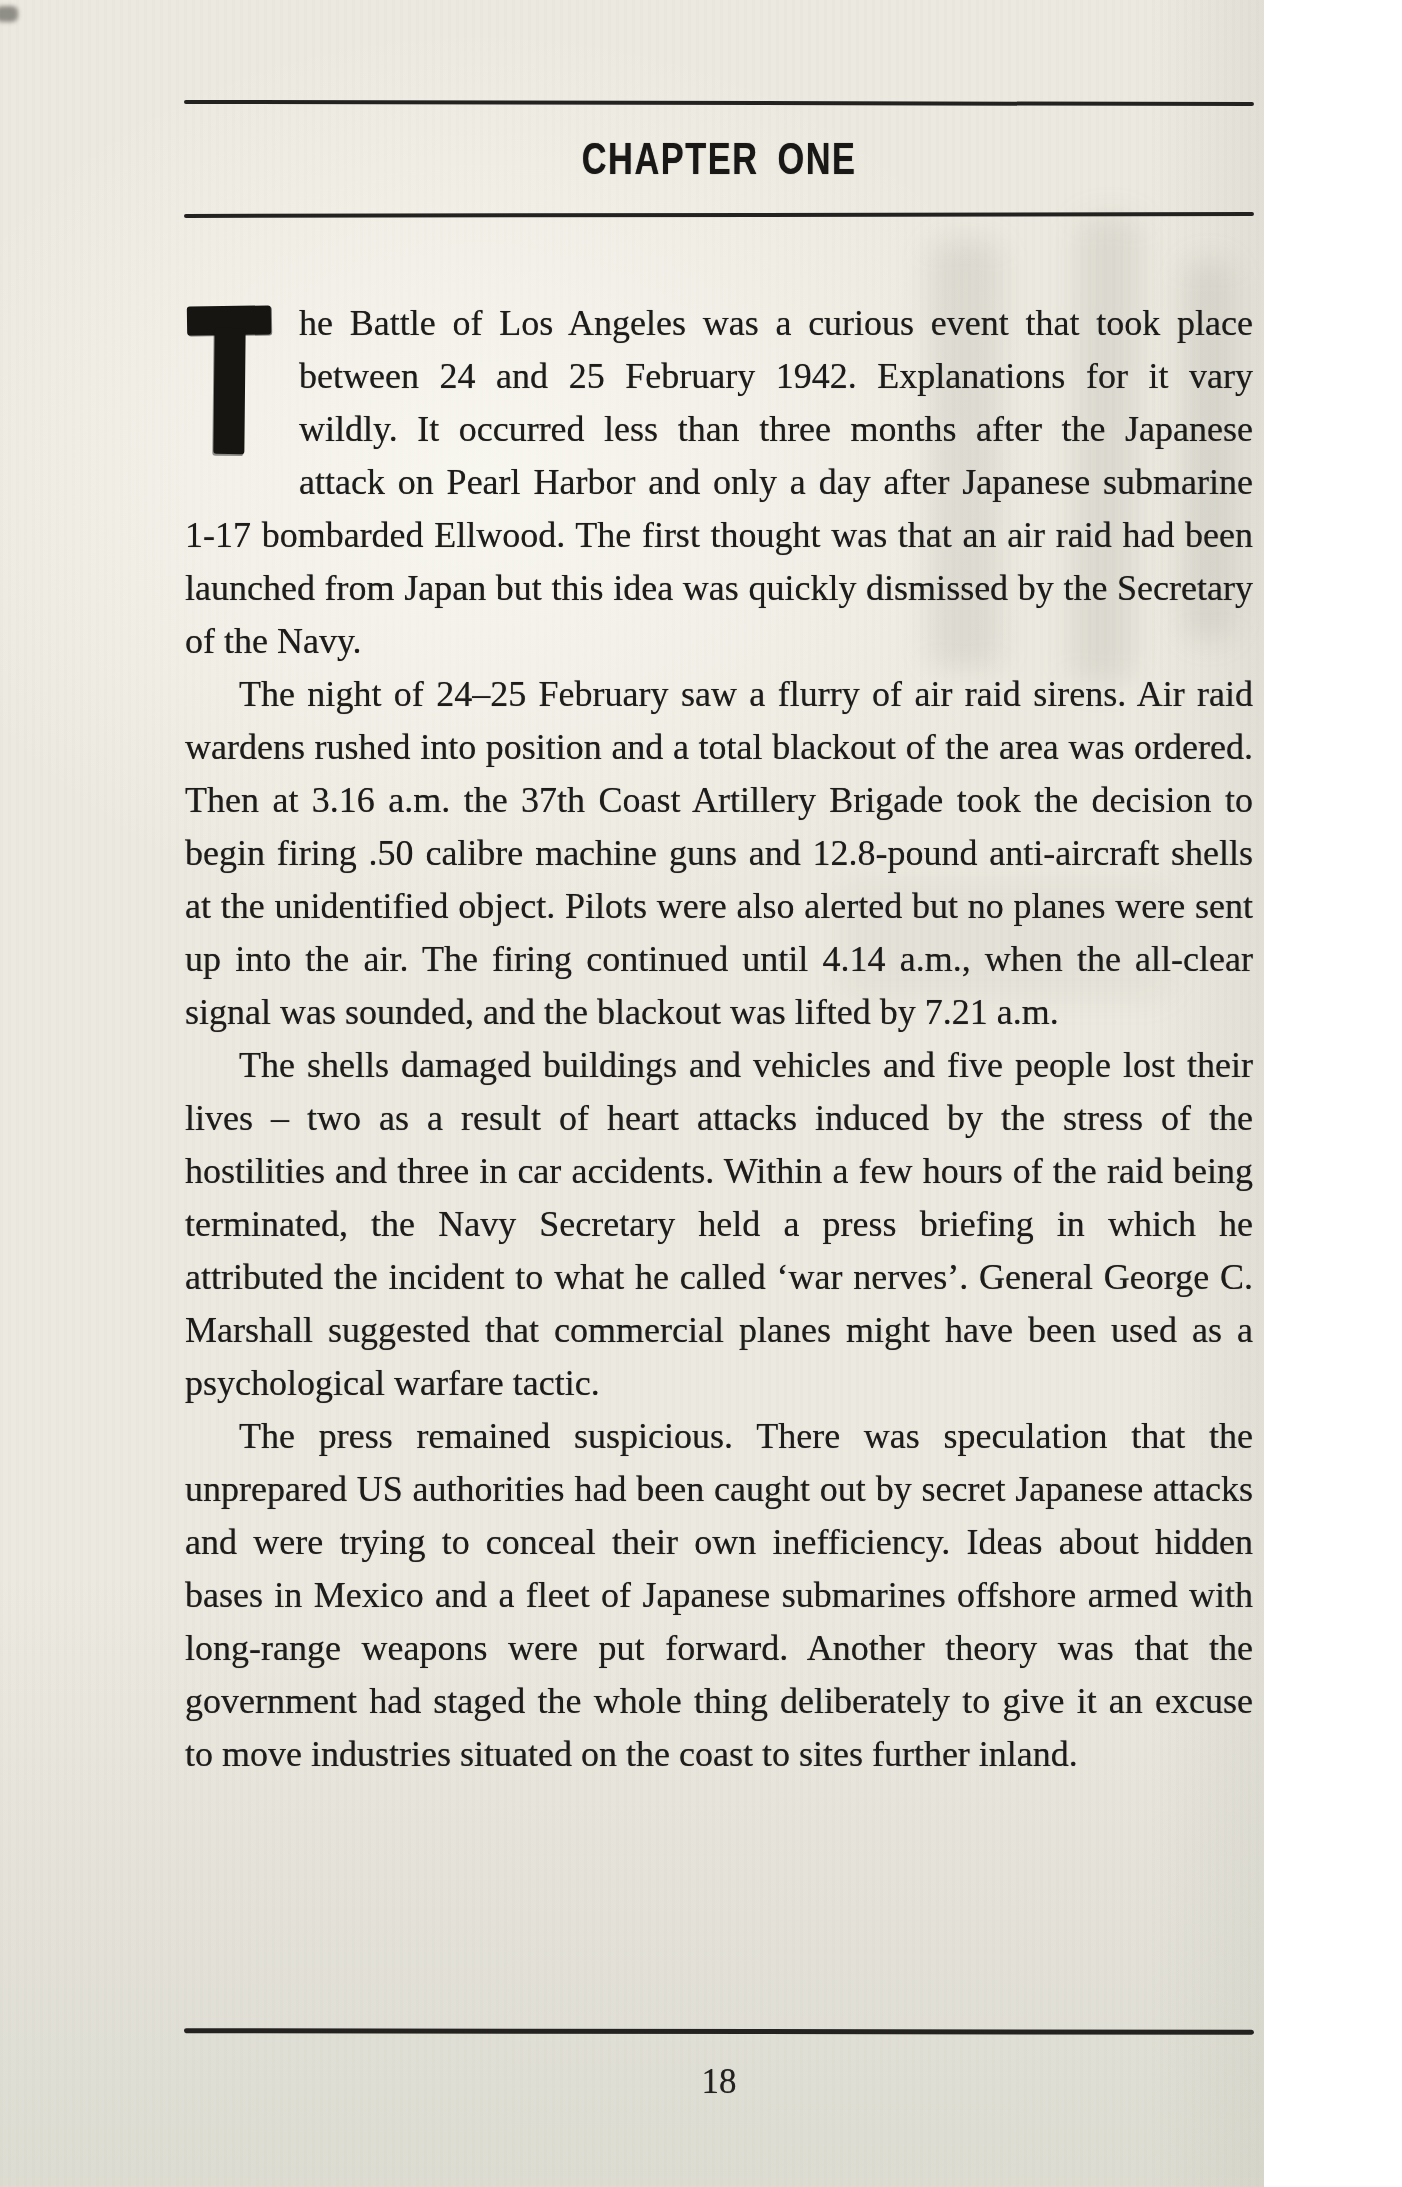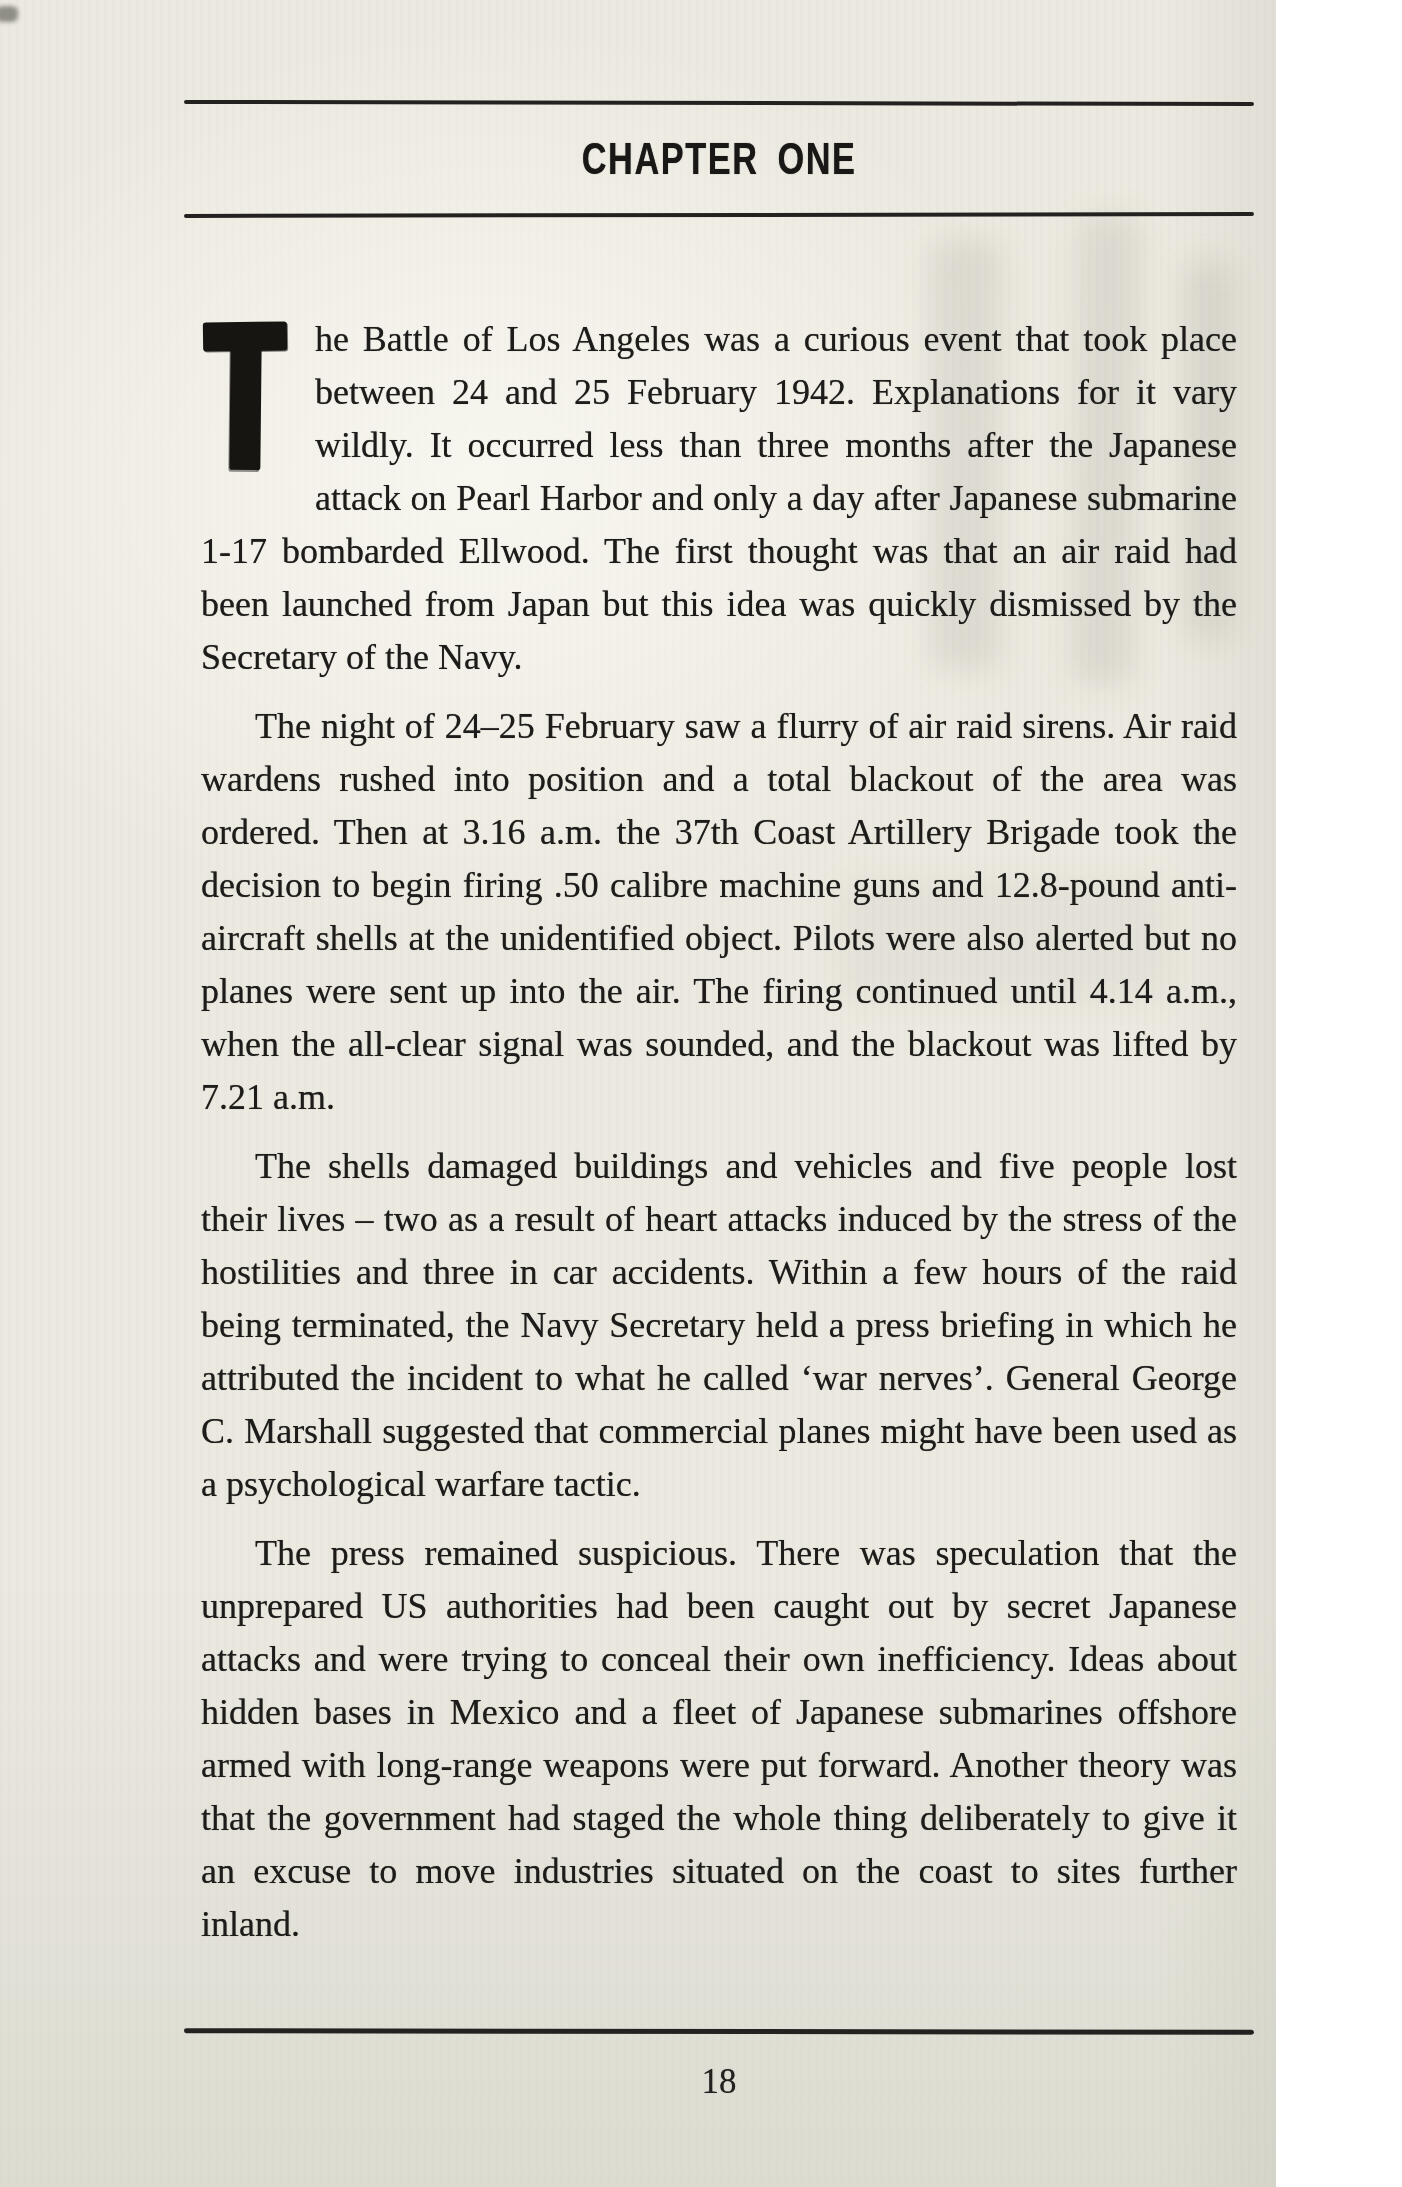--- a/index.html
+++ b/index.html
@@ -13,21 +13,20 @@
   .page {
     position: relative;
     width: 1264px; height: 2187px;
     background-color: #ece9e0;
     background-image:
       radial-gradient(ellipse 900px 700px at 38% 22%, rgba(250,249,242,0.85) 0%, rgba(250,249,242,0) 65%),
       linear-gradient(180deg, rgba(233,231,221,0) 72%, rgba(186,190,176,0.30) 100%),
       linear-gradient(270deg, rgba(168,170,158,0.16) 0%, rgba(168,170,158,0) 9%),
       repeating-linear-gradient(90deg, rgba(60,60,50,0.015) 0 3px, rgba(0,0,0,0) 3px 8px);
     color: #1d1c1a;
-    padding-left: 12px;
   }
 
   
   .ghost {
     position: absolute;
     background: rgba(136,138,126,0.16);
     filter: blur(14px);
     border-radius: 18px;
   }
   .ghost.g1 { left: 930px;  top: 240px; width: 70px;  height: 430px; }
@@ -65,21 +64,21 @@
   }
 
   
   .body-text {
     position: absolute; left: 185px; top: 297px; width: 1068px;
     font-size: 36px; line-height: 53px;
     text-align: justify;
     color: #1d1c1a;
     text-shadow: 0 0 0.7px rgba(25,24,22,0.65);
   }
-  .body-text p { margin: 16px; padding: 0; }
+  .body-text p { margin: 0; padding: 0; }
   .body-text p.indent { text-indent: 54px; }
 
   
   .dropcap {
     float: left;
     position: relative;
     width: 84px; height: 150px;
     margin: 9px 28px 2px 2px;
   }
   .dropcap .bar {

